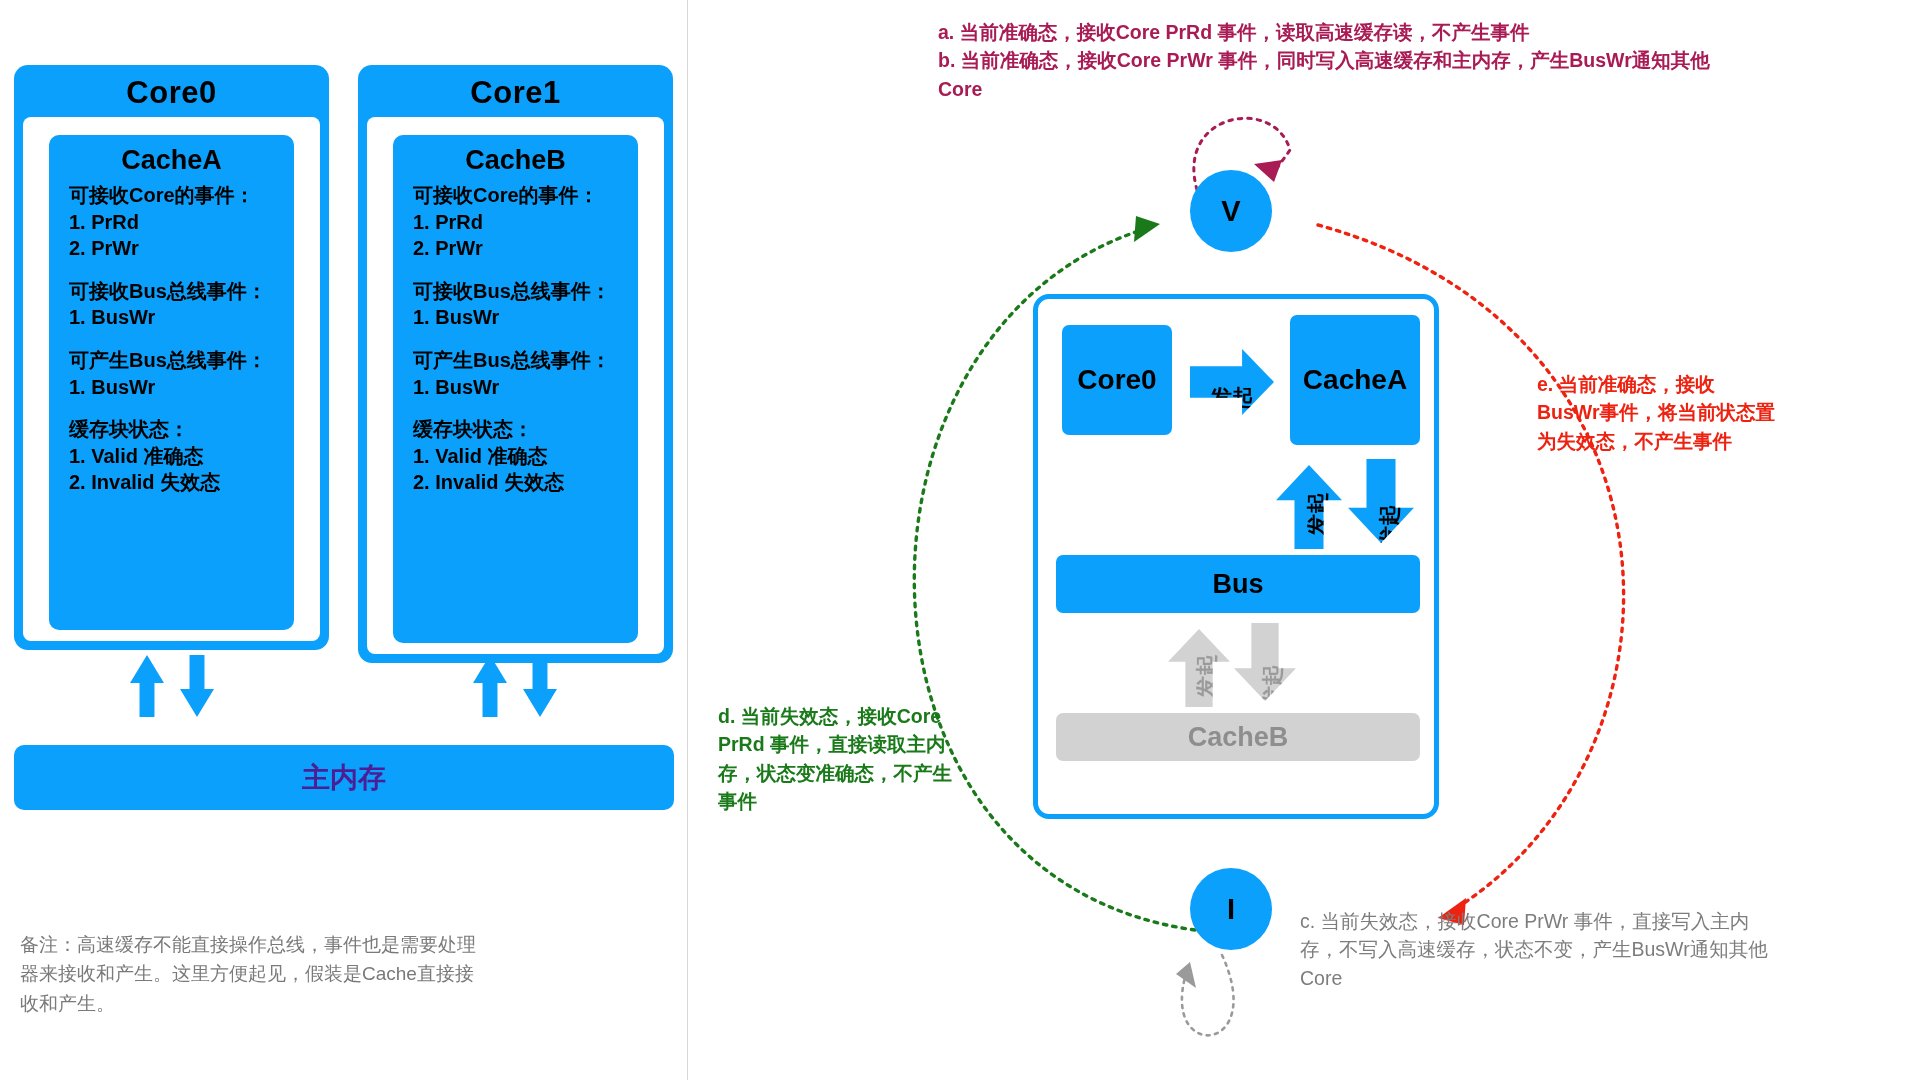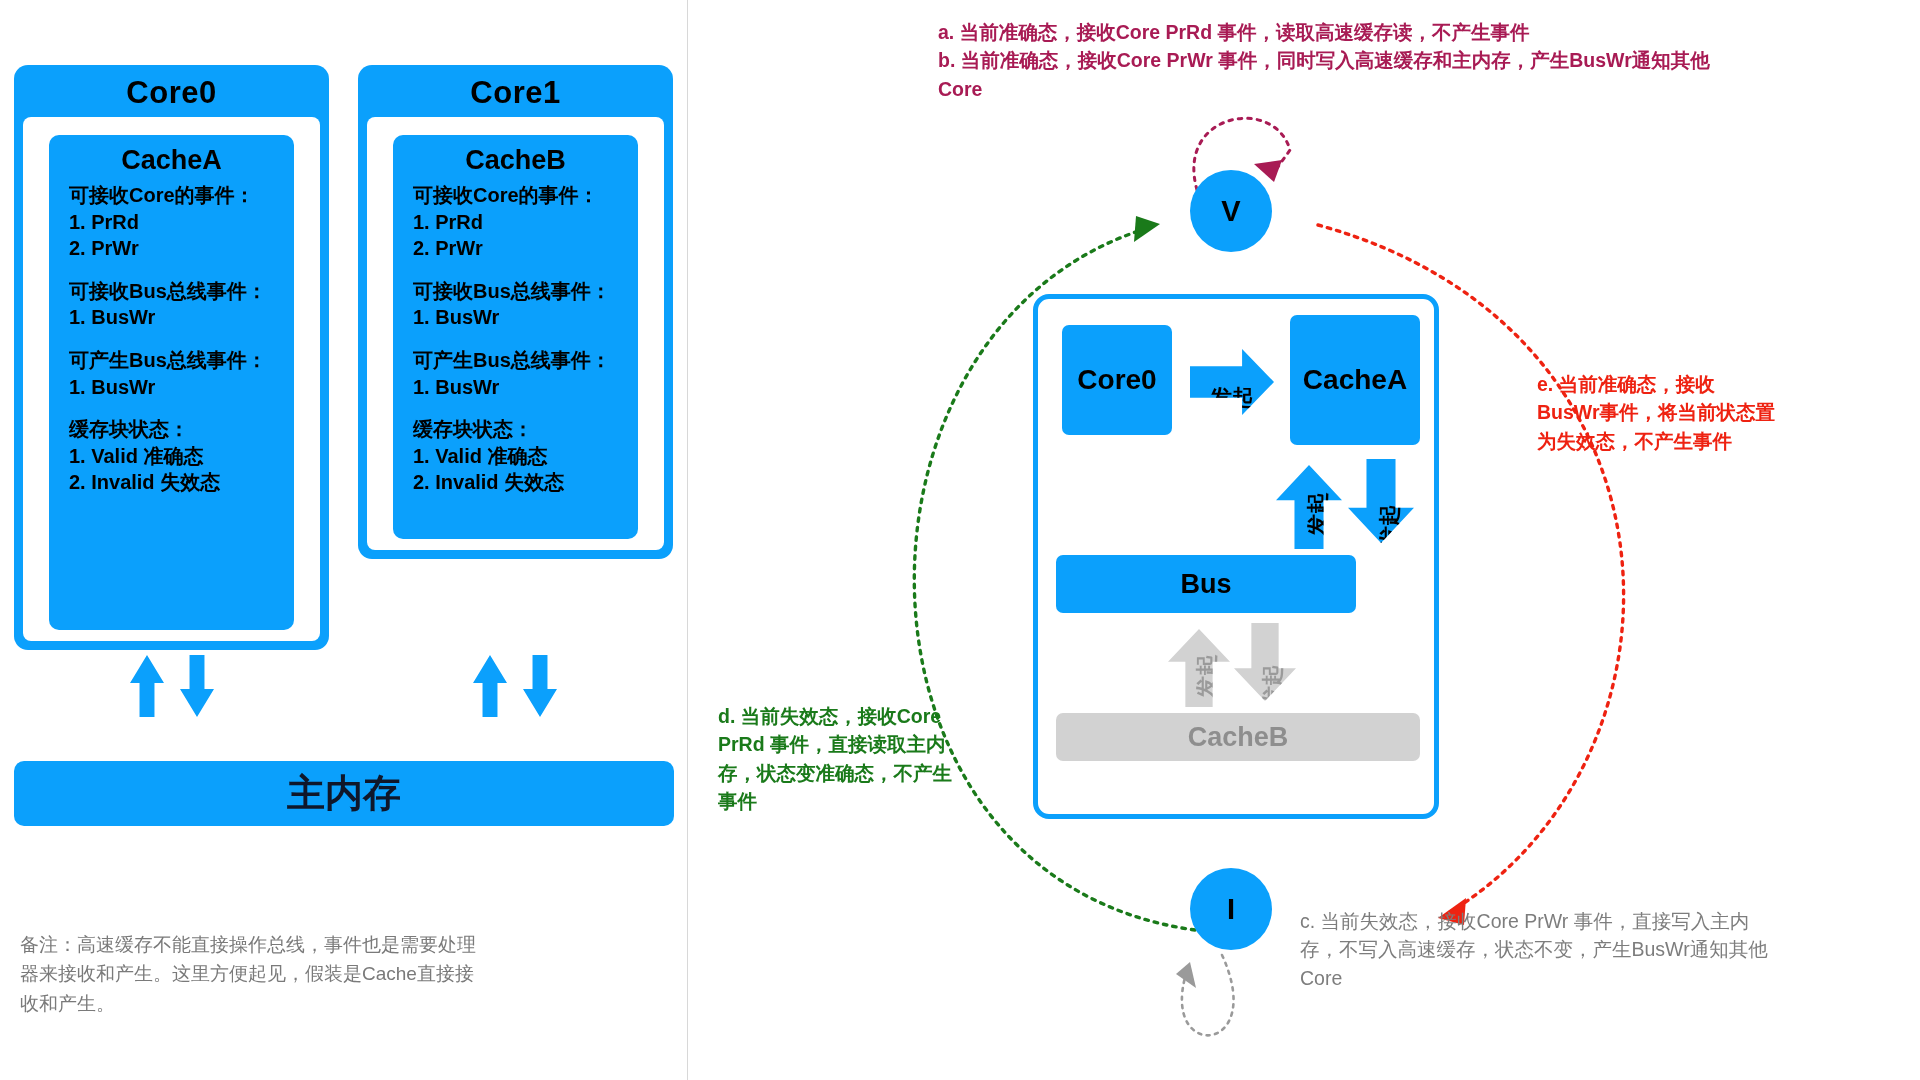--- a/index.html
+++ b/index.html
@@ -61,21 +61,21 @@
   }
   .ar-dn{
     background:#0BA0FC;
     clip-path:polygon(28% 0%,72% 0%,72% 55%,100% 55%,50% 100%,0% 55%,28% 55%);
   }
 
   .mem-box{
     position:absolute;
     background:#0BA0FC;border-radius:10px;
     display:flex;align-items:center;justify-content:center;
-    font-size:38px;font-weight:bold;color:#0f172a;margin-top:16px;
+    font-size:28px;font-weight:bold;color:#4c1d95;
   }
 
   .note{
     position:absolute;
     font-size:19px;color:#7a7a7a;line-height:1.55;
     text-align:left;width:460px;
   }
 
   
   .state-circle{
@@ -159,21 +159,21 @@
           <div class="grp">
             <div class="hd">缓存块状态：</div>
             <div class="it">1. Valid 准确态</div>
             <div class="it">2. Invalid 失效态</div>
           </div>
         </div>
       </div>
     </div>
   </div>
 
-  <div class="core-box" style="left:358px;top:65px;width:315px;height:494px;">
+  <div class="core-box" style="left:358px;top:65px;width:315px;height:598px;">
     <div class="core-title">Core1</div>
     <div class="core-inner">
       <div class="cache-box">
         <div class="cache-title">CacheB</div>
         <div class="cache-list">
           <div class="grp">
             <div class="hd">可接收Core的事件：</div>
             <div class="it">1. PrRd</div>
             <div class="it">2. PrWr</div>
           </div>
@@ -249,21 +249,21 @@
     </div>
 
     <div class="fat fat-up" style="left:238px;top:166px;width:66px;height:84px;">
       <span class="fat-label rot" style="padding-left:18px;">发起</span>
     </div>
 
     <div class="fat fat-down" style="left:310px;top:160px;width:66px;height:84px;">
       <span class="fat-label rot" style="padding-right:18px;">发起</span>
     </div>
 
-    <div class="blk" style="left:18px;top:256px;width:300px;height:58px;font-size:27px;">
+    <div class="blk" style="left:18px;top:256px;width:364px;height:58px;font-size:27px;">
       <span>Bus</span>
     </div>
 
     <div class="fat fat-up fat-gray" style="left:130px;top:330px;width:62px;height:78px;">
       <span class="fat-label rot" style="padding-left:16px;">发起</span>
     </div>
 
     <div class="fat fat-down fat-gray" style="left:196px;top:324px;width:62px;height:78px;">
       <span class="fat-label rot" style="padding-right:16px;">发起</span>
     </div>

